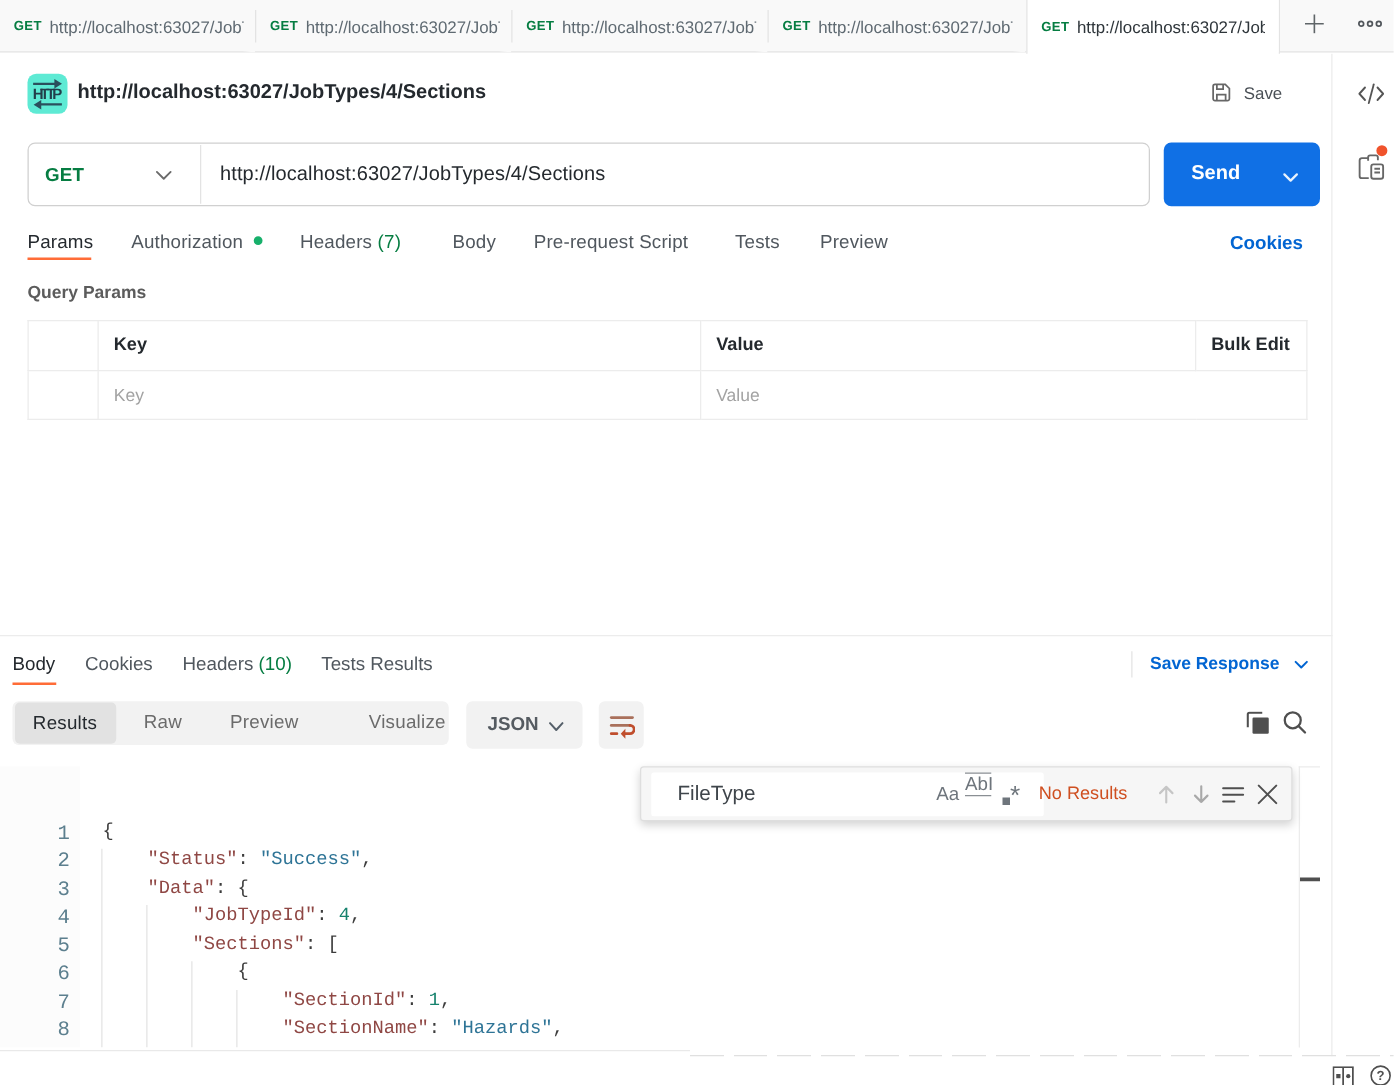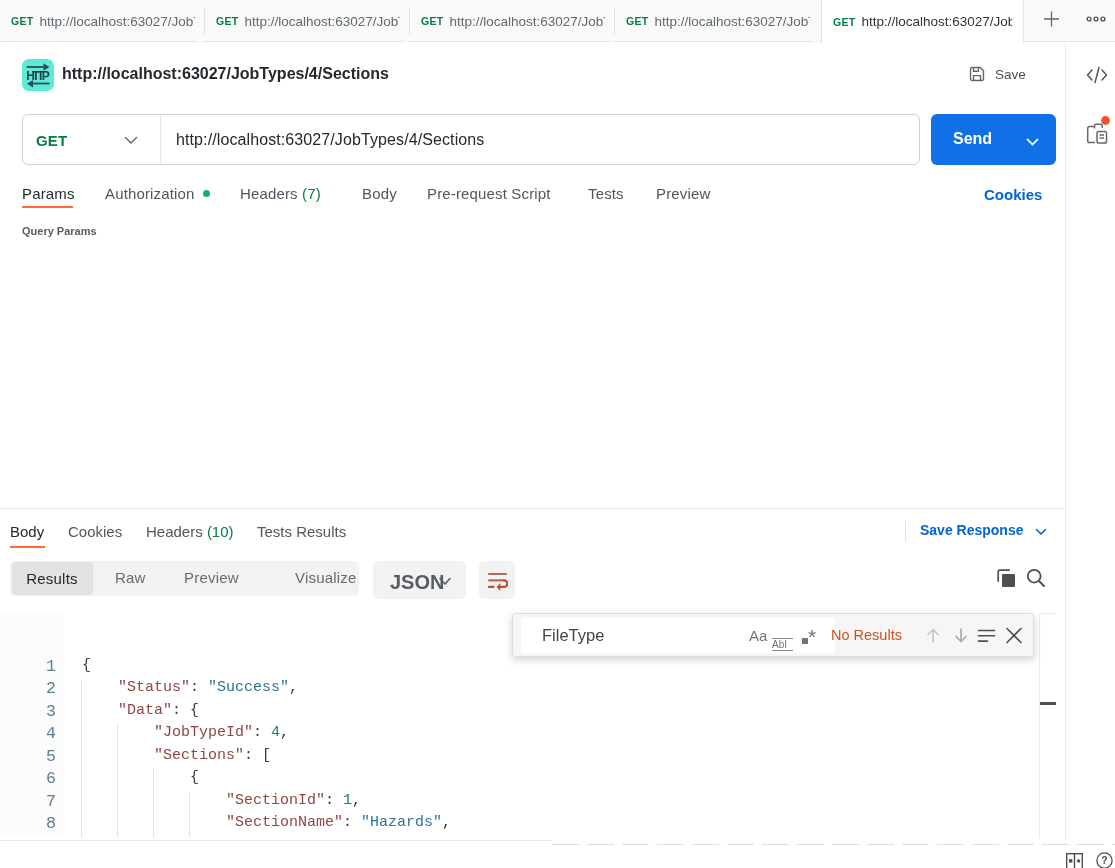--- a/index.html
+++ b/index.html
@@ -41,21 +41,21 @@
 
 #reqtabs { position:absolute; left:0; top:178px; width:1066px; height:34px; font-size:15px; letter-spacing:.15px; color:#50575e; }
 #reqtabs .t { position:absolute; top:7px; }
 #reqtabs .active { color:#24292e; }
 #underline1 { position:absolute; left:22px; top:206px; width:51px; height:2px; background:#ff6c37; }
 .gdot { display:inline-block; width:7px; height:7px; border-radius:50%; background:#17b06b; margin-left:8px; vertical-align:2px;}
 .gnum { color:#067d42; }
 #cookies { position:absolute; left:984px; top:186px; font-size:15px; font-weight:600; color:#0265d2; }
 
 
-#qp { position:absolute; left:22px; top:225px; font-size:11px; font-weight:600; color:#5c5c5c; }
+#qp { position:absolute; left:22px; top:225px; font-size:14px; font-weight:600; color:#5c5c5c; }
 table#ptable { position:absolute; left:22px; top:256px; width:1023px; border-collapse:collapse; table-layout:fixed;}
 #ptable td { border:1px solid #ececec; height:39.5px; font-size:14px; padding:0 12px; }
 #ptable td:first-child { border-left:1px solid #ececec; }
 #ptable .hk { font-weight:700; color:#24292e; font-size:14.5px; }
 #ptable .ph { color:#a3a3a3; }
 #ptable .be { font-weight:700; color:#24292e; text-align:left; font-size:14.5px; }
 
 
 #resp-border { position:absolute; left:0; top:508px; width:1066px; height:1px; background:#ececec; }
 #resptabs { position:absolute; left:0; top:516px; width:1066px; height:30px; font-size:15px; color:#50575e;}
@@ -67,21 +67,21 @@
 #metasep { position:absolute; left:905px; top:521px; width:1px; height:21px; background:#e3e3e3;}
 #saveresp { position:absolute; left:920px; top:522px; font-size:14px; font-weight:600; color:#0265d2;text-align:right;}
 
 
 #seg { position:absolute; left:10px; top:560.5px; width:349px; height:35.5px; background:#f2f2f2; border-radius:5px;
   font-size:15px; letter-spacing:.2px; color:#6b6b6b; }
 #seg .sg { position:absolute; top:8.5px; }
 #seg #pretty { position:absolute; left:1.5px; top:1.5px; width:81px; height:32.5px; background:#e2e2e2; border-radius:4px;
   color:#24292e; display:flex; align-items:center; justify-content:center; }
 #jsonbtn { position:absolute; left:373px; top:561px; width:93px; height:38px; background:#f2f2f2; border-radius:5px; }
-#jsonbtn .j { position:absolute; left:17px; top:9.5px; font-size:20px; font-weight:600; color:#555b61; }
+#jsonbtn .j { position:absolute; left:17px; top:9.5px; font-size:15px; font-weight:600; color:#555b61; }
 #wrapbtn { position:absolute; left:479px; top:561px; width:36px; height:38px; background:#f2f2f2; border-radius:5px; }
 
 
 #codearea { position:absolute; left:0; top:613px; width:1066px; height:225px; background:#fff; overflow:hidden;
   font-family:"Liberation Mono", monospace; font-size:15px; }
 .lnum { position:absolute; width:34px; text-align:right; color:#5c7f8e; font-size:16.5px; font-family:"Liberation Mono", monospace;}
 .cline { position:absolute; left:82px; white-space:pre; color:#3c3c3c; }
 .key { color:#8f4744; }
 .str { color:#2e7496; }
 .num { color:#15826d; }
@@ -207,20 +207,41 @@
     <span class="t" style="left:240px;">Headers <span class="gnum">(7)</span></span>
     <span class="t" style="left:362px;">Body</span>
     <span class="t" style="left:427px;">Pre-request Script</span>
     <span class="t" style="left:588px;">Tests</span>
     <span class="t" style="left:656px;">Preview</span>
   </div>
   <div id="underline1"></div>
   <div id="cookies">Cookies</div>
 
   <div id="qp">Query Params</div>
+  <table id="ptable">
+    <colgroup>
+        <col style="width:56px">
+        <col style="width:482px">
+        <col style="width:396px">
+        <col style="width:89px">
+      </colgroup>
+    <tbody>
+        <tr>
+          <td></td>
+          <td class="hk">Key</td>
+          <td class="hk">Value</td>
+          <td class="be">Bulk Edit</td>
+        </tr>
+    <tr>
+          <td></td>
+          <td class="ph">Key</td>
+          <td class="ph" colspan="2">Value</td>
+        </tr>
+  </tbody>
+    </table>
 
   <div id="resp-border"></div>
   <div id="resptabs">
     <span class="t active" style="left:10px;">Body</span>
     <span class="t" style="left:68px;">Cookies</span>
     <span class="t" style="left:146px;">Headers <span class="gnum">(10)</span></span>
     <span class="t" style="left:257px;">Tests Results</span>
   </div>
   <div id="underline2"></div>
   <div id="metasep"></div>
@@ -284,21 +305,21 @@
     <div class="guide" style="left:153px; top:156px; height:69px;"></div>
     <div class="guide" style="left:189px; top:178.5px; height:46.5px;"></div>
   </div>
   <div id="scrolltrack"></div>
   <div id="scrollthumb"></div>
 
   <div id="search">
     <div class="inp">
       <div class="ft">FileType</div>
       <span class="abs" style="left:228px;top:9px;font-size:15px;color:#6e757c;">Aa</span>
-      <span class="abs" style="left:251px;top:20px;width:21px;font-size:10px;color:#6e757c;border-bottom:1.5px solid #8a8f94;border-top:1.5px solid #8a8f94;">AbI</span>
+      <span class="abs" style="left:251px;top:0;width:21px;text-align:center;font-size:15px;color:#6e757c;border-bottom:1.5px solid #8a8f94;border-top:1.5px solid #8a8f94;">AbI</span>
       <span class="abs" style="left:281px;top:20px;width:5.5px;height:5.5px;background:#6e757c;"></span>
       <span class="abs" style="left:287px;top:7px;font-size:21px;color:#6e757c;">*</span>
     </div>
     <div id="noresults">No Results</div>
     <svg class="abs" style="left:412px;top:13px;" width="16" height="17" viewBox="0 0 16 17">
       <g fill="none" stroke="#c6c6c6" stroke-width="1.7" stroke-linecap="round" stroke-linejoin="round">
         <path d="M8 15 V2.5 M3 7.5 L8 2.5 L13 7.5"></path>
       </g>
     </svg>
     <svg class="abs" style="left:440px;top:13px;" width="16" height="17" viewBox="0 0 16 17">

